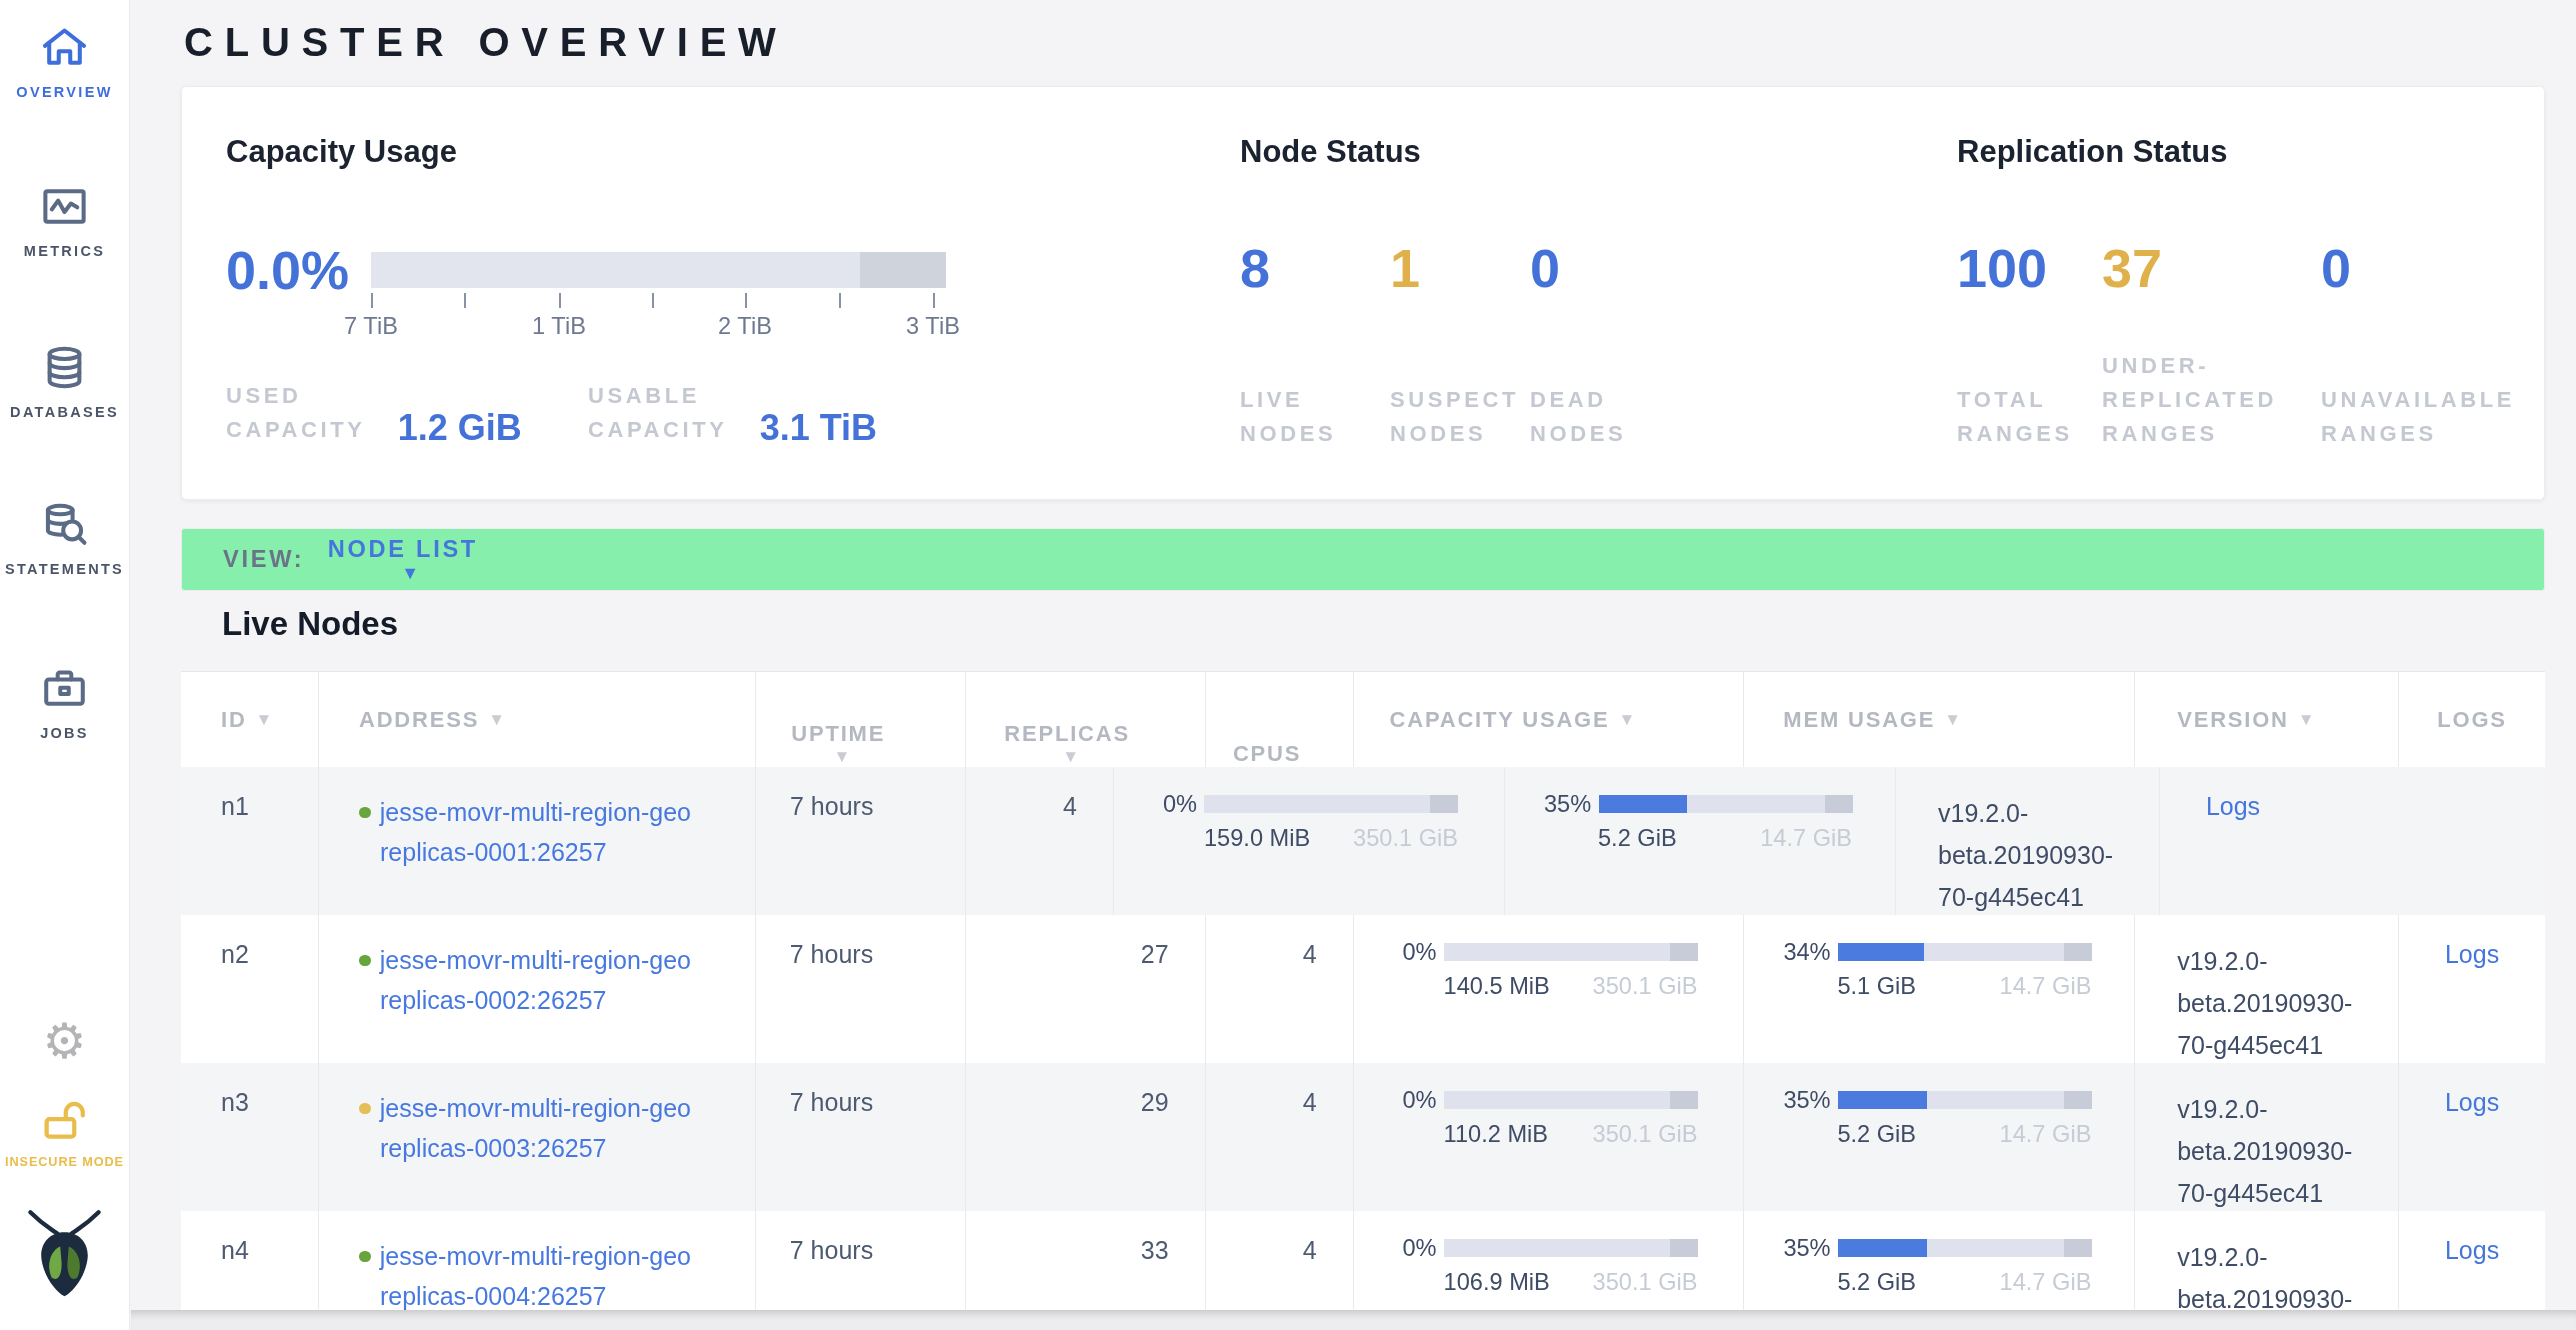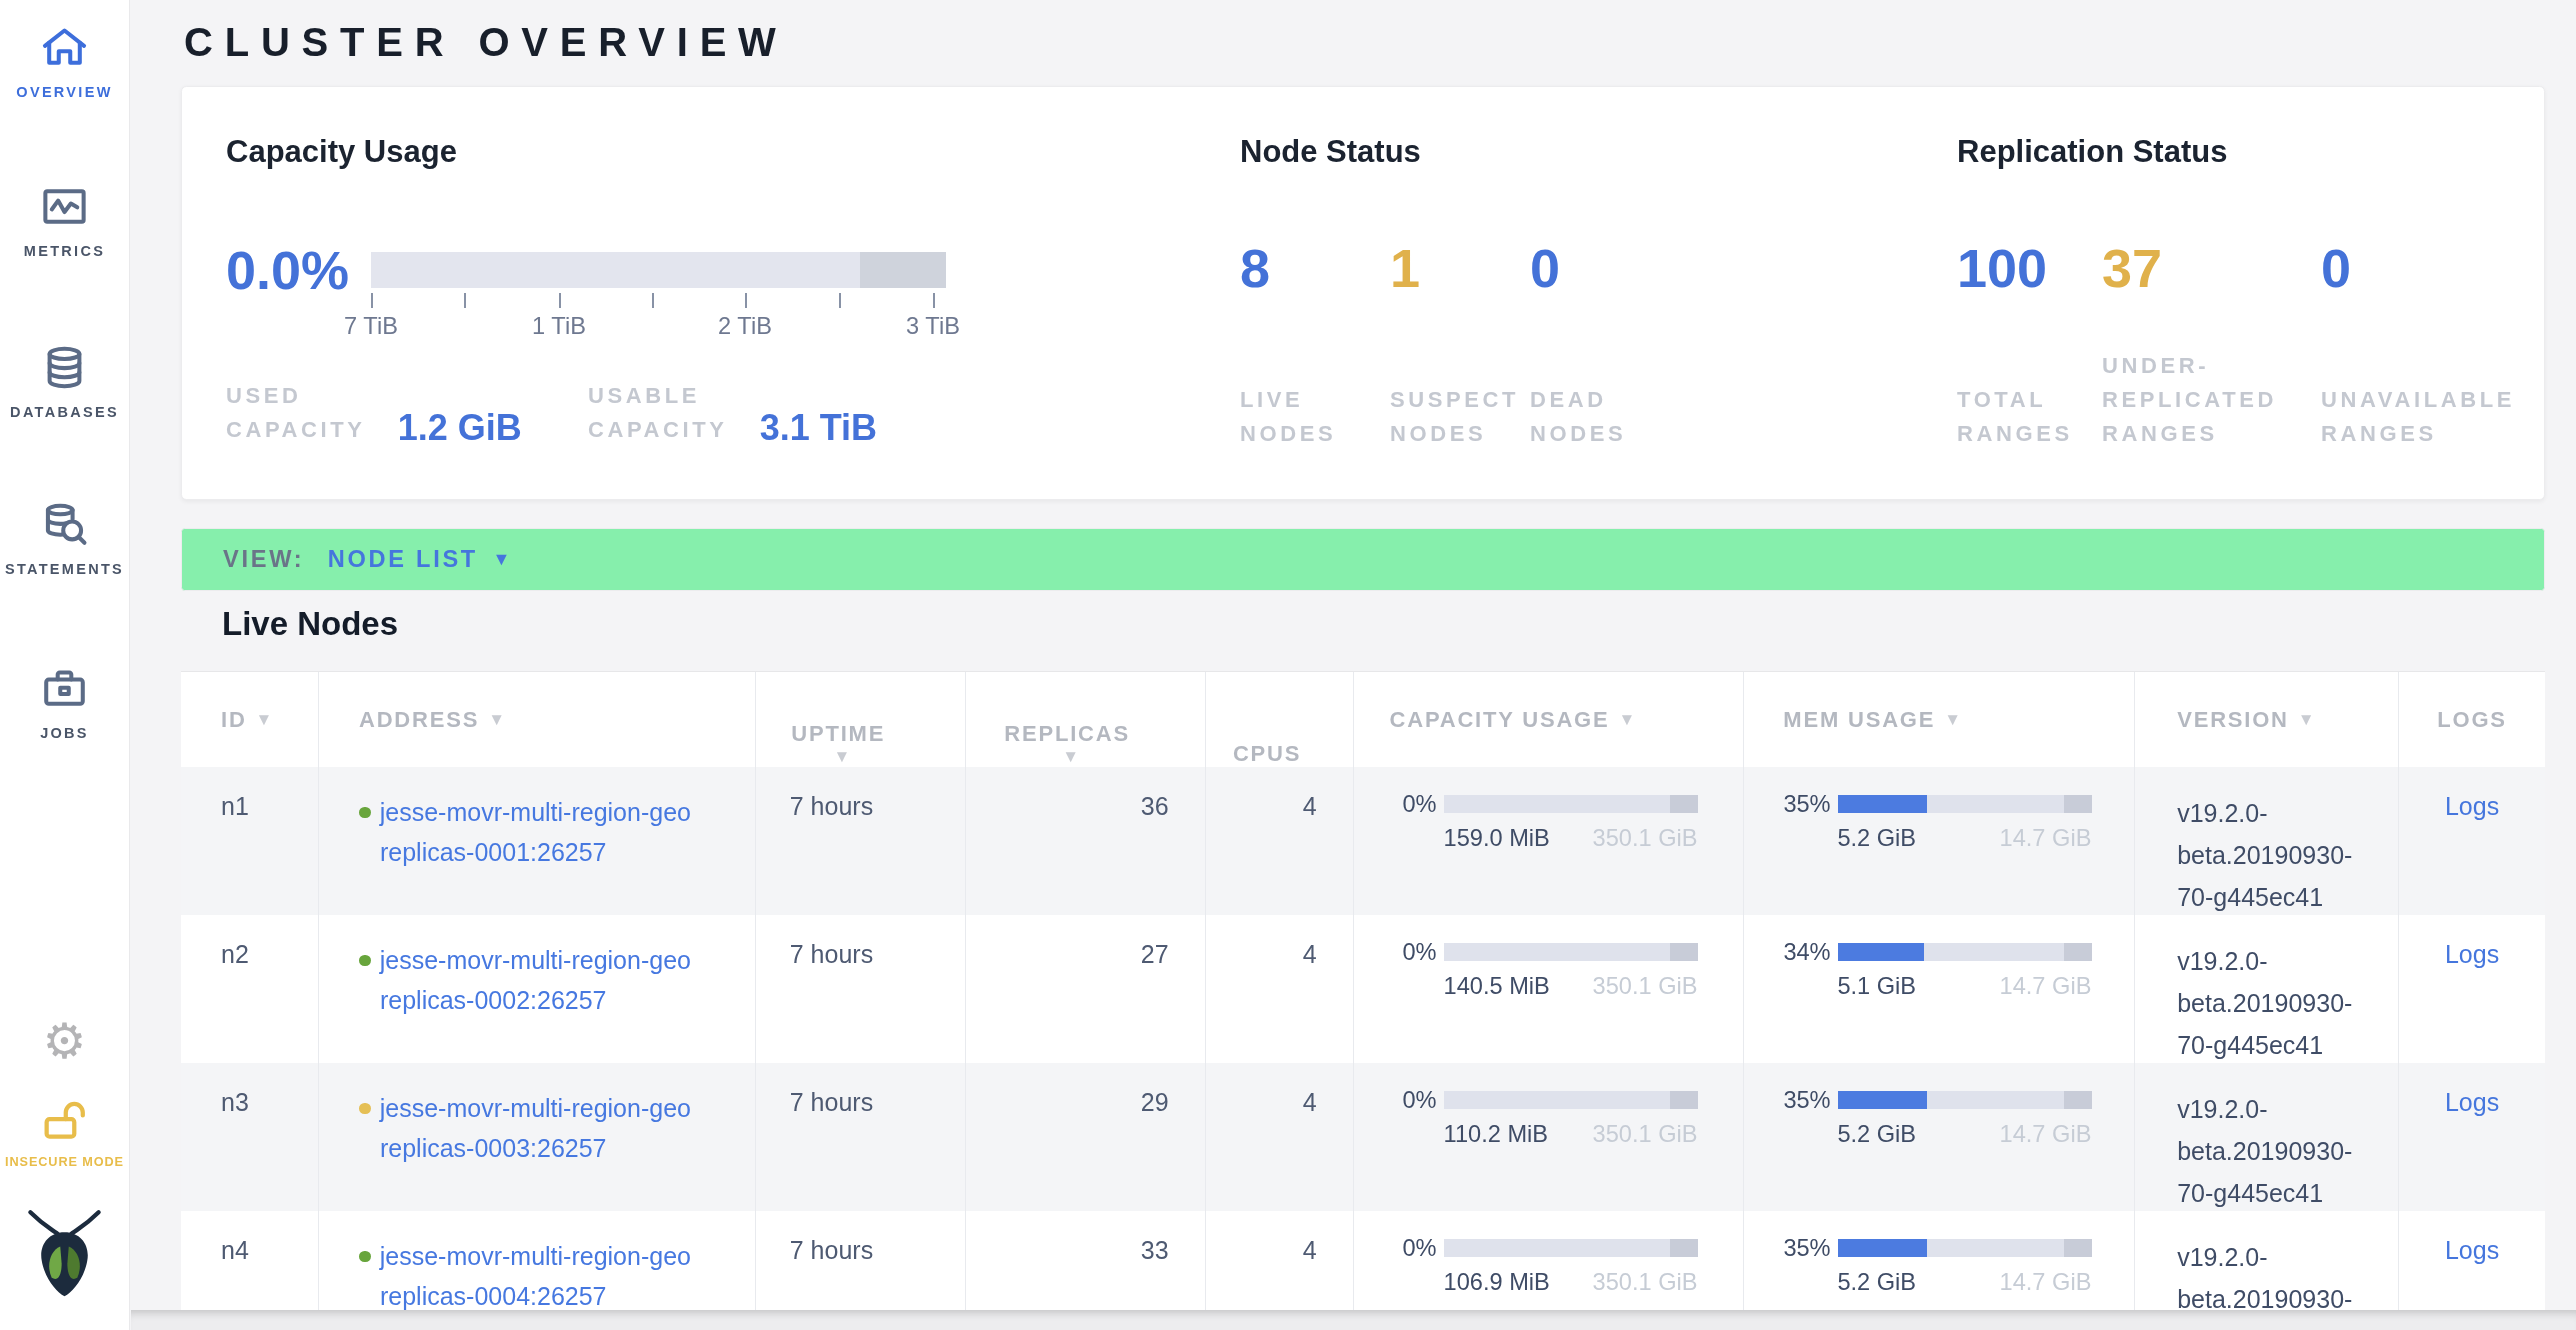--- a/index.html
+++ b/index.html
@@ -62,21 +62,21 @@
     margin-top:auto; font-size:22px; letter-spacing:3.6px; line-height:34px;
     color:#c4c8d0; white-space:pre-line; font-weight:bold;
   }
   
   .view-bar {
     position:absolute; left:181px; top:528px; width:2364px; height:63px;
     background:#86efac; border:1.8px solid #ececee; border-radius:3.6px;
     display:flex; align-items:center; padding-left:41px;
   }
   .view-label { font-size:23.6px; letter-spacing:2.7px; color:#6a7488; font-weight:bold; }
-  .view-select { display:flex; align-items:center; margin-left:23.6px; cursor:pointer; }
+  .view-select { display:flex; align-items:center; margin-left:23.6px; cursor:pointer;flex-direction:column; }
   .view-selected { font-size:23.6px; letter-spacing:2.7px; color:#4576dd; font-weight:bold; }
   .caret { font-size:18px; color:#4576dd; margin-left:14.5px; }
   
   .section-title { position:absolute; left:222px; top:605px; font-size:33px; font-weight:bold; color:#141c29; }
   .table-wrap {
     position:absolute; left:181px; top:671px; width:2364px; height:639px;
     background:#fff; overflow:hidden; border-top:1.8px solid #e7e7e9;
   }
   .t-row { display:flex; width:2364px; }
   .t-head { height:95px; background:#fff; }
@@ -356,21 +356,20 @@
     </div>
 
     <div id="rows">
   <div class="t-row data-row">
     <div class="t-cell c-id">n1</div>
     <div class="t-cell c-address addr">
       <div><span class="dot" data-status="green"></span><a href="#">jesse-movr-multi-region-geo</a></div>
       <div class="line2"><a href="#">replicas-0001:26257</a></div>
     </div>
     <div class="t-cell c-uptime">7 hours</div>
-    <div class="t-cell c-replicas">36</div>
     <div class="t-cell c-cpus">4</div>
     <div class="t-cell c-capacity usage-cell">
       <div class="usage-top">
         <span class="usage-pct">0%</span>
         <span class="mini-bar">
                 <span class="reserved"></span>
                 <span class="fill" style="width: 0%;"></span>
               </span>
       </div>
       <div class="usage-bottom">

